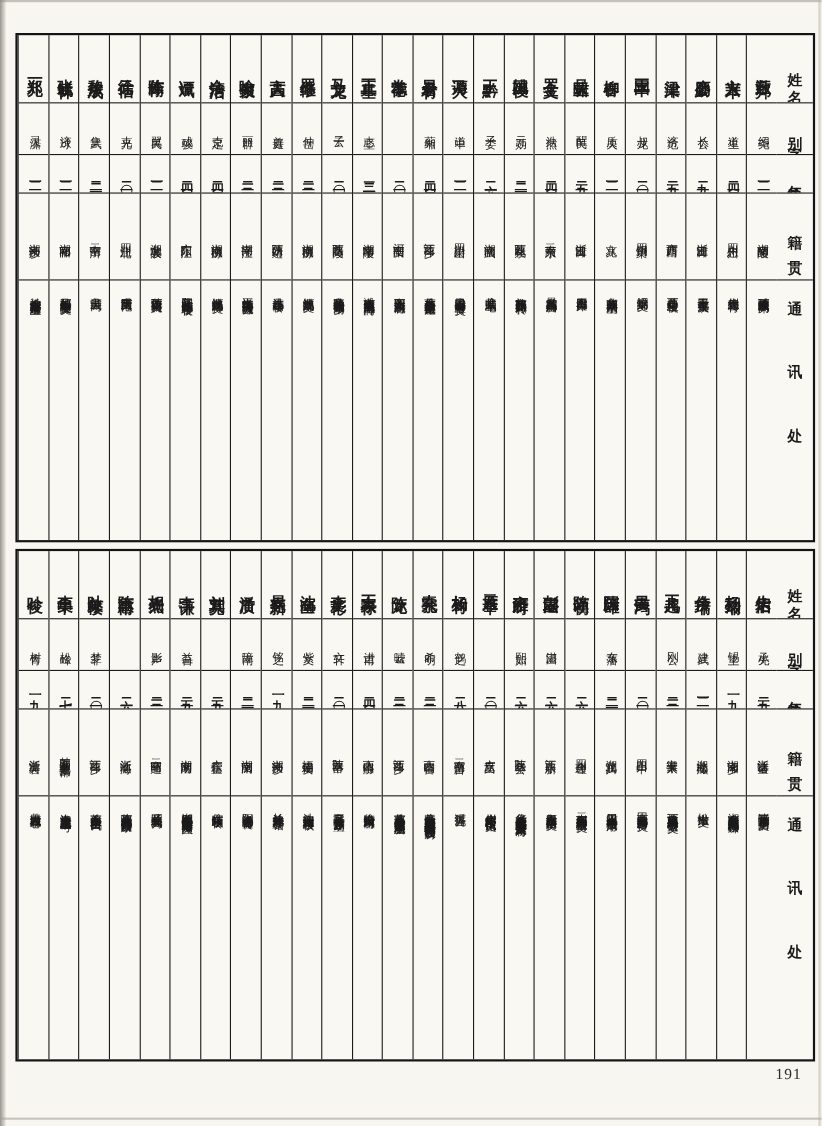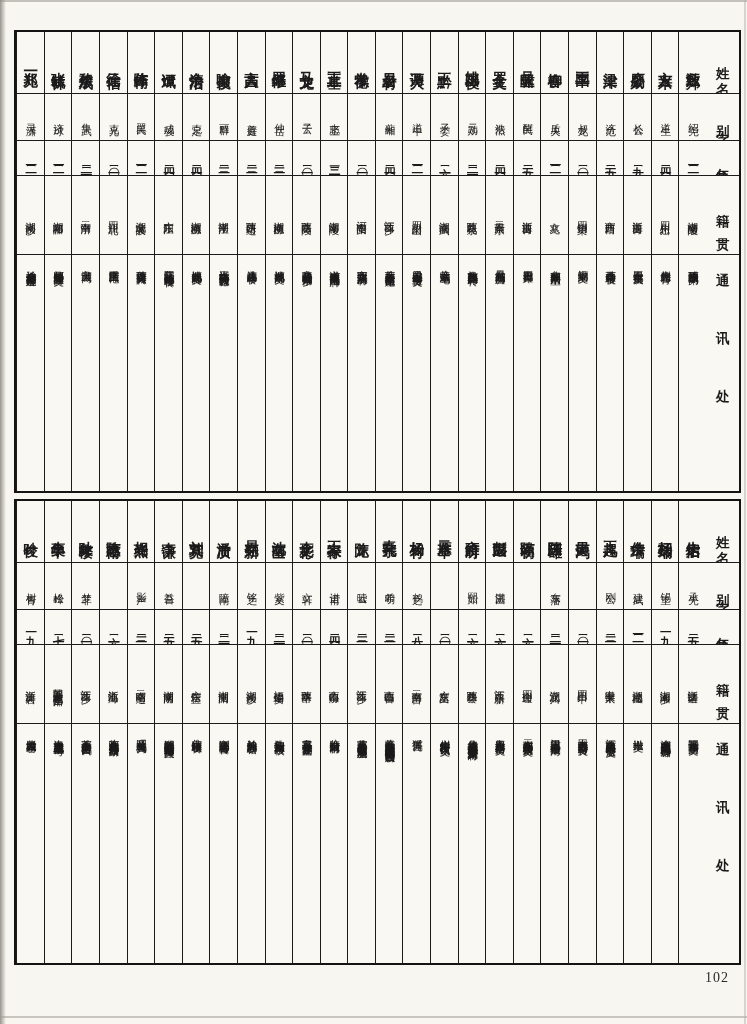--- a/index.html
+++ b/index.html
@@ -936,14 +936,14 @@
         </div>
     <div class="cell c-origin">
           <span class="vt">浙江黄岩</span>
         </div>
     <div class="cell c-addr">
           <span class="vt">黄岩城内东禅巷口</span>
         </div>
   </div>
     </div>
 
-  <div id="page-number">102</div>
+  <div id="page-number">191</div>
 </div>
 
 </body></html>

